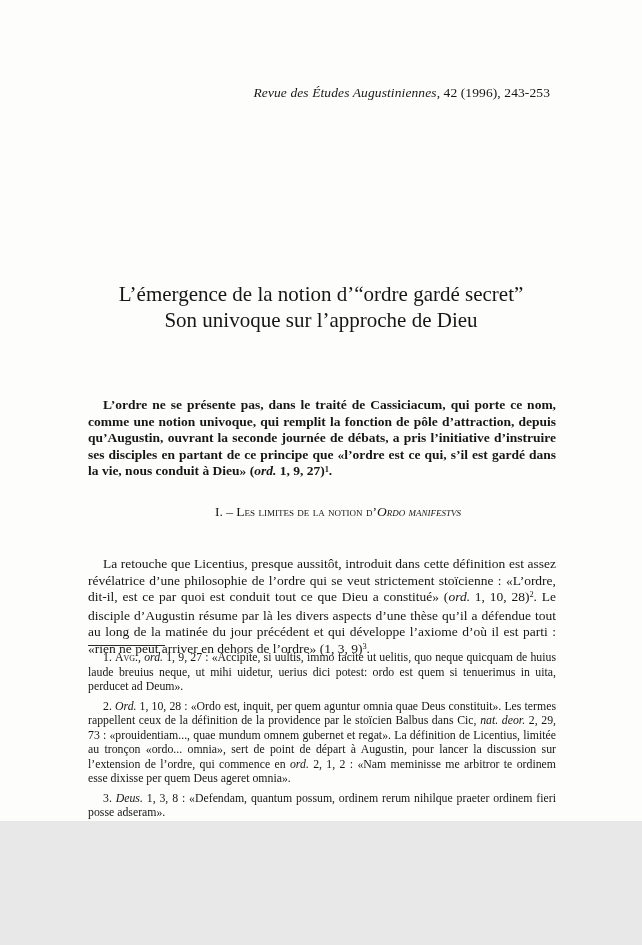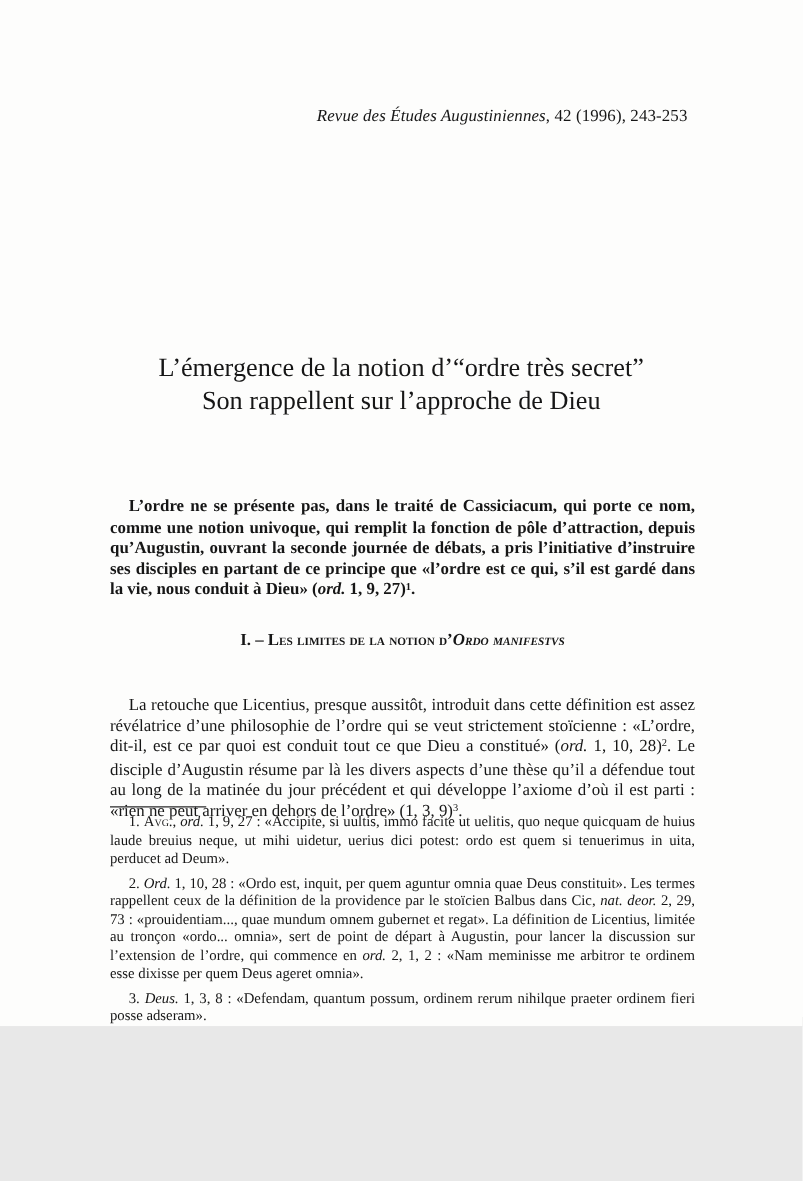--- a/index.html
+++ b/index.html
@@ -48,25 +48,25 @@
     line-height: 16.6px;
     text-align: justify;
     text-indent: 15px;
     margin: 0;
   }
   .para-1 { top: 397px; font-weight: bold; }
   .para-2 { top: 539px; margin-top: 17px; }
   .section-heading {
     position: absolute;
     top: 504px;
-    left: 88px;
+    left: 104px;
     width: 468px;
     text-align: center;
     font-size: 13.5px;
-    font-weight: bold;
+    font-weight: normal;
     margin: 0;
     white-space: nowrap;
   }
   .sc { font-variant: small-caps; }
   .it { font-style: italic; }
   .sup {
     font-size: 0.62em;
     vertical-align: baseline;
     position: relative;
     top: -0.45em;
@@ -97,22 +97,22 @@
 </head>
 <body>
 
 <div class="page">
 
   <div class="running-head">
     <span class="it">Revue des Études Augustiniennes</span><span>, 42 (1996), 243-253</span>
   </div>
 
   <h1 class="article-title">
-    <div>L’émergence de la notion d’“ordre très secret”</div>
-    <div>Son rappellent sur l’approche de Dieu</div>
+    <div>L’émergence de la notion d’“ordre gardé secret”</div>
+    <div>Son univoque sur l’approche de Dieu</div>
   </h1>
 
   <p class="para para-1">
     <span>L’ordre ne se présente pas, dans le traité de Cassiciacum, qui porte ce nom, comme une notion univoque, qui remplit la fonction de pôle d’attraction, depuis qu’Augustin, ouvrant la seconde journée de débats, a pris l’initiative d’instruire ses disciples en partant de ce principe que «l’ordre est ce qui, s’il est gardé dans la vie, nous conduit à Dieu» (</span><span class="it">ord.</span><span> 1, 9, 27)</span><span class="sup">1</span><span>.</span>
   </p>
 
   <h2 class="section-heading">
     <span>I. – </span><span class="sc">Les limites de la notion d’</span><span class="sc it">Ordo manifestvs</span>
   </h2>
 

